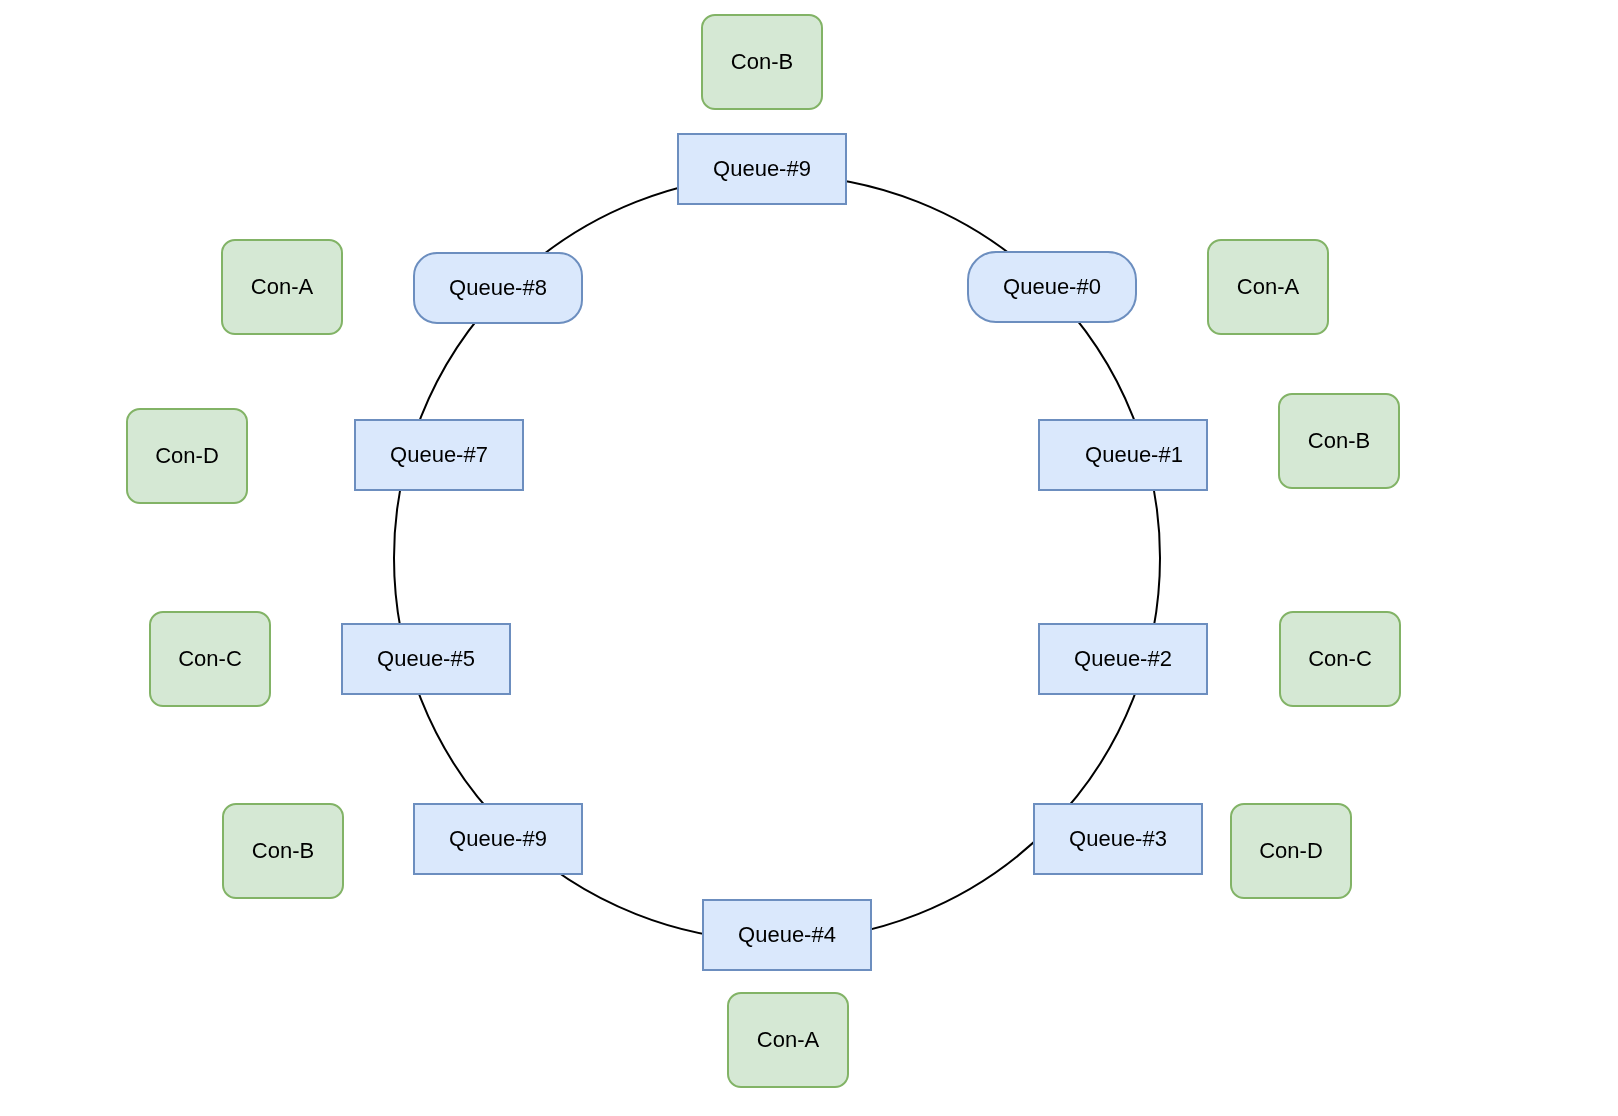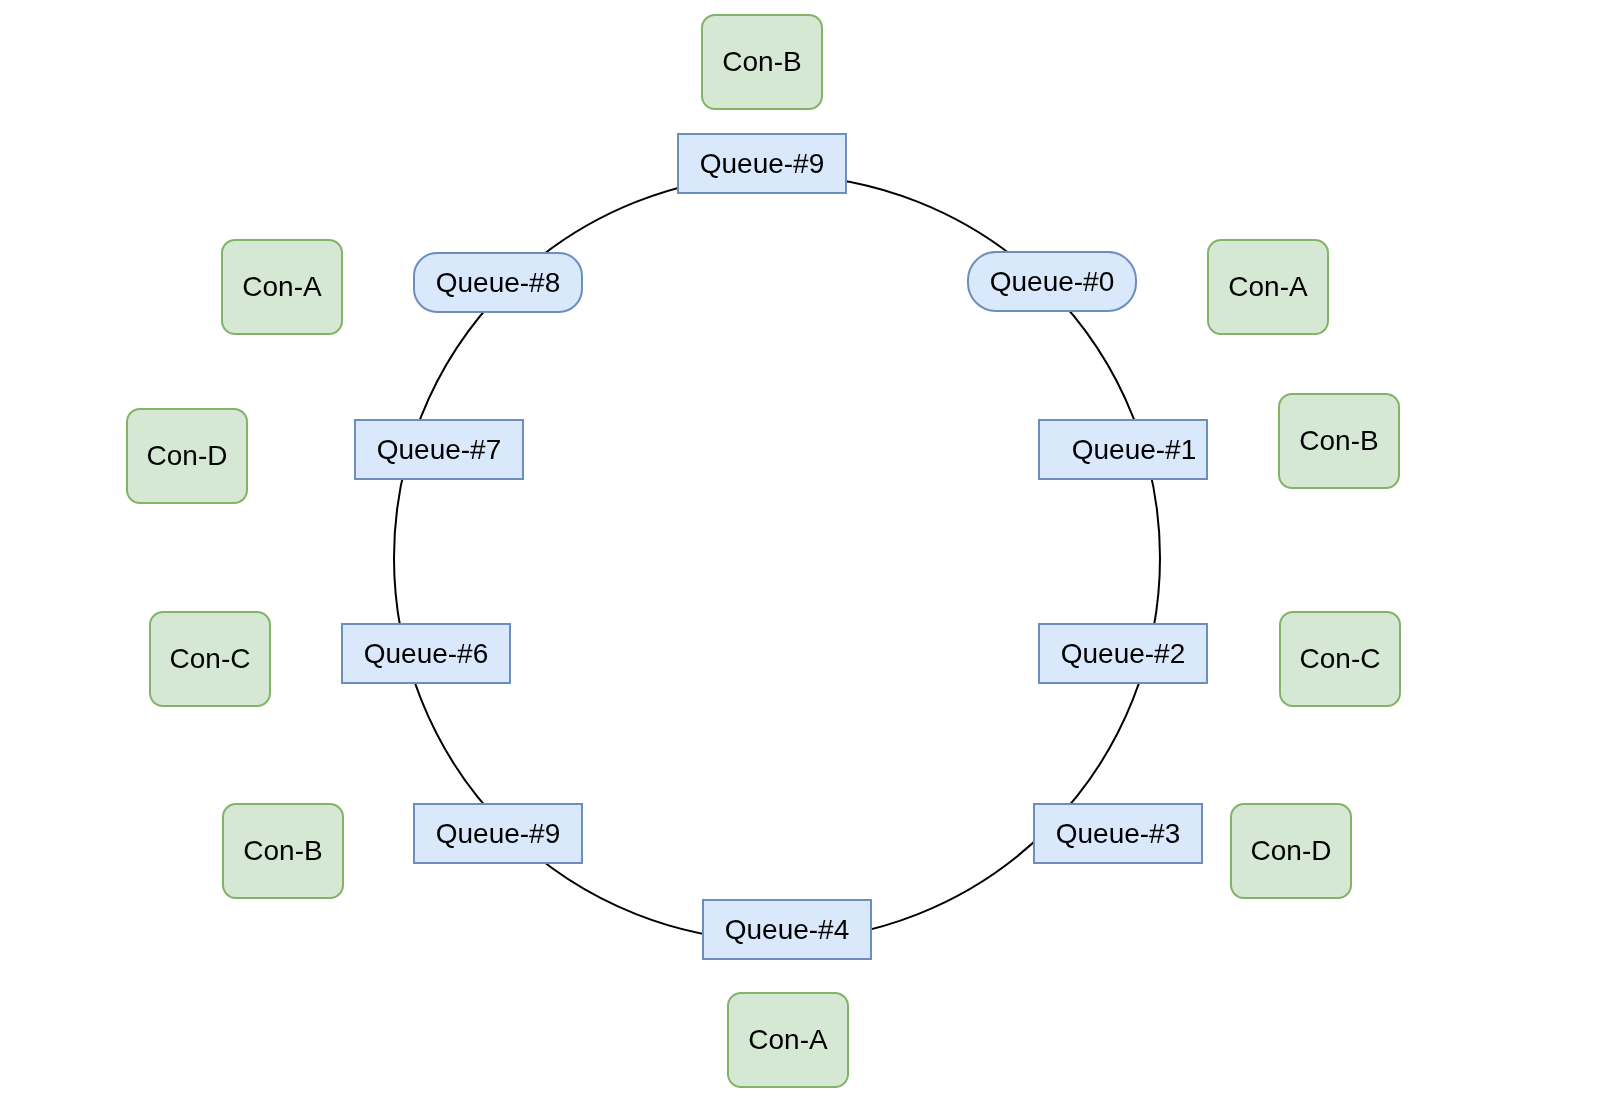--- a/index.html
+++ b/index.html
@@ -27,28 +27,28 @@
     top: 0;
     width: 1618px;
     height: 1116px;
   }
   .node {
     position: absolute;
     display: flex;
     align-items: center;
     justify-content: center;
     box-sizing: border-box;
-    font-size: 28px;
+    font-size: 22px;
     color: var(--text-color);
     white-space: nowrap;
     line-height: 1;
   }
   .queue-node {
     width: 170px;
-    height: 61px;
+    height: 72px;
     background: var(--queue-fill);
     border: 2px solid var(--queue-stroke);
   }
   .consumer-node {
     width: 122px;
     height: 96px;
     background: var(--consumer-fill);
     border: 2px solid var(--consumer-stroke);
     border-radius: 14px;
   }
@@ -61,21 +61,21 @@
   <svg class="ring-svg" viewBox="0 0 1618 1116" xmlns="http://www.w3.org/2000/svg">
     <circle cx="777" cy="558" r="383" fill="none" stroke="var(--ring-stroke)" stroke-width="2"></circle>
   </svg>
 
   <div class="node queue-node" style="left:967px;  top:251px;border-radius:29px;">Queue-#0</div>
   <div class="node queue-node" style="left:1038px; top:419px;padding-left:22px;">Queue-#1</div>
   <div class="node queue-node" style="left:1038px; top:623px;">Queue-#2</div>
   <div class="node queue-node" style="left:990px;  top:803px;margin-left:43px;">Queue-#3</div>
   <div class="node queue-node" style="left:702px;  top:899px;">Queue-#4</div>
   <div class="node queue-node" style="left:413px;  top:803px;">Queue-#9</div>
-  <div class="node queue-node" style="left:341px;  top:623px;">Queue-#6</div>
+  <div class="node queue-node" style="left:341px;  top:623px;">Queue-#5</div>
   <div class="node queue-node" style="left:341px;  top:419px;margin-left:13px;">Queue-#7</div>
   <div class="node queue-node" style="left:413px;  top:252px;border-radius:24px;">Queue-#8</div>
   <div class="node queue-node" style="left:677px;  top:133px;">Queue-#9</div>
 
   <div class="node consumer-node" style="left:701px;  top:14px;">Con-B</div>
   <div class="node consumer-node" style="left:221px;  top:239px;">Con-A</div>
   <div class="node consumer-node" style="left:1207px; top:239px;">Con-A</div>
   <div class="node consumer-node" style="left:126px;  top:408px;">Con-D</div>
   <div class="node consumer-node" style="left:1278px; top:393px;">Con-B</div>
   <div class="node consumer-node" style="left:149px;  top:611px;">Con-C</div>

